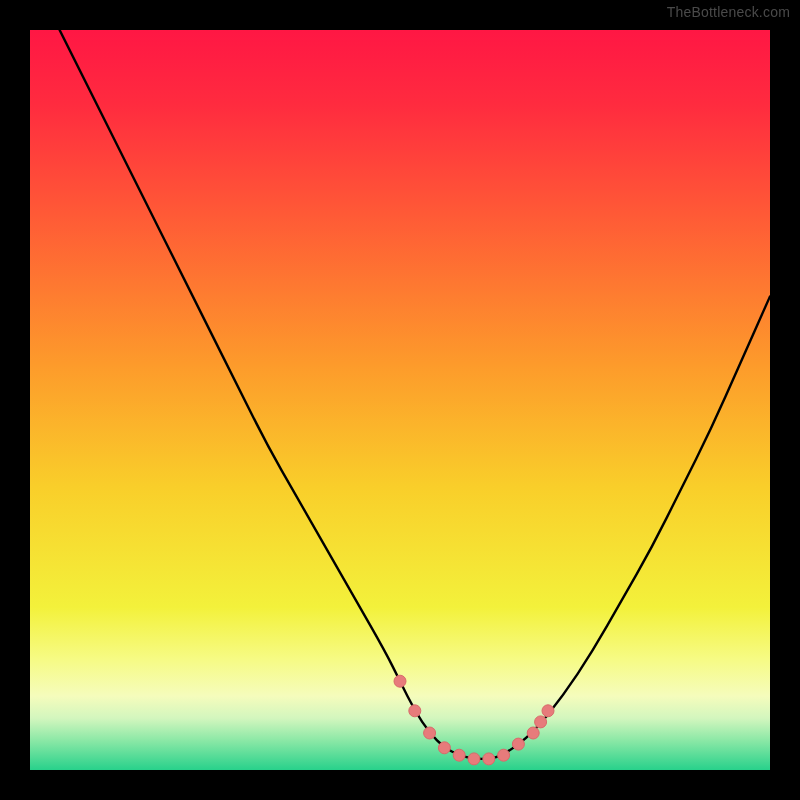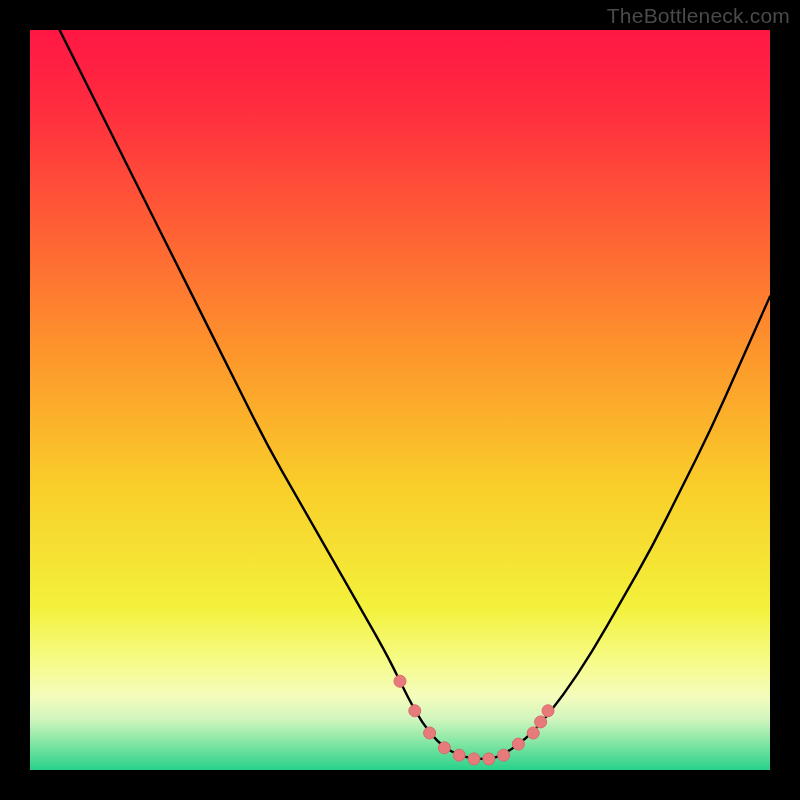--- a/index.html
+++ b/index.html
@@ -24,21 +24,21 @@
     top: 30px;
     left: 30px;
     width: 740px;
     height: 740px;
   }
   .watermark {
     position: absolute;
     top: 4px;
     right: 10px;
     color: #4a4a4a;
-    font-size: 21px;
+    font-size: 14px;
     font-weight: 500;
     letter-spacing: 0.2px;
     user-select: none;
   }
 </style>
 </head>
 <body>
 
 <div class="frame">
   <div class="watermark">TheBottleneck.com</div>

